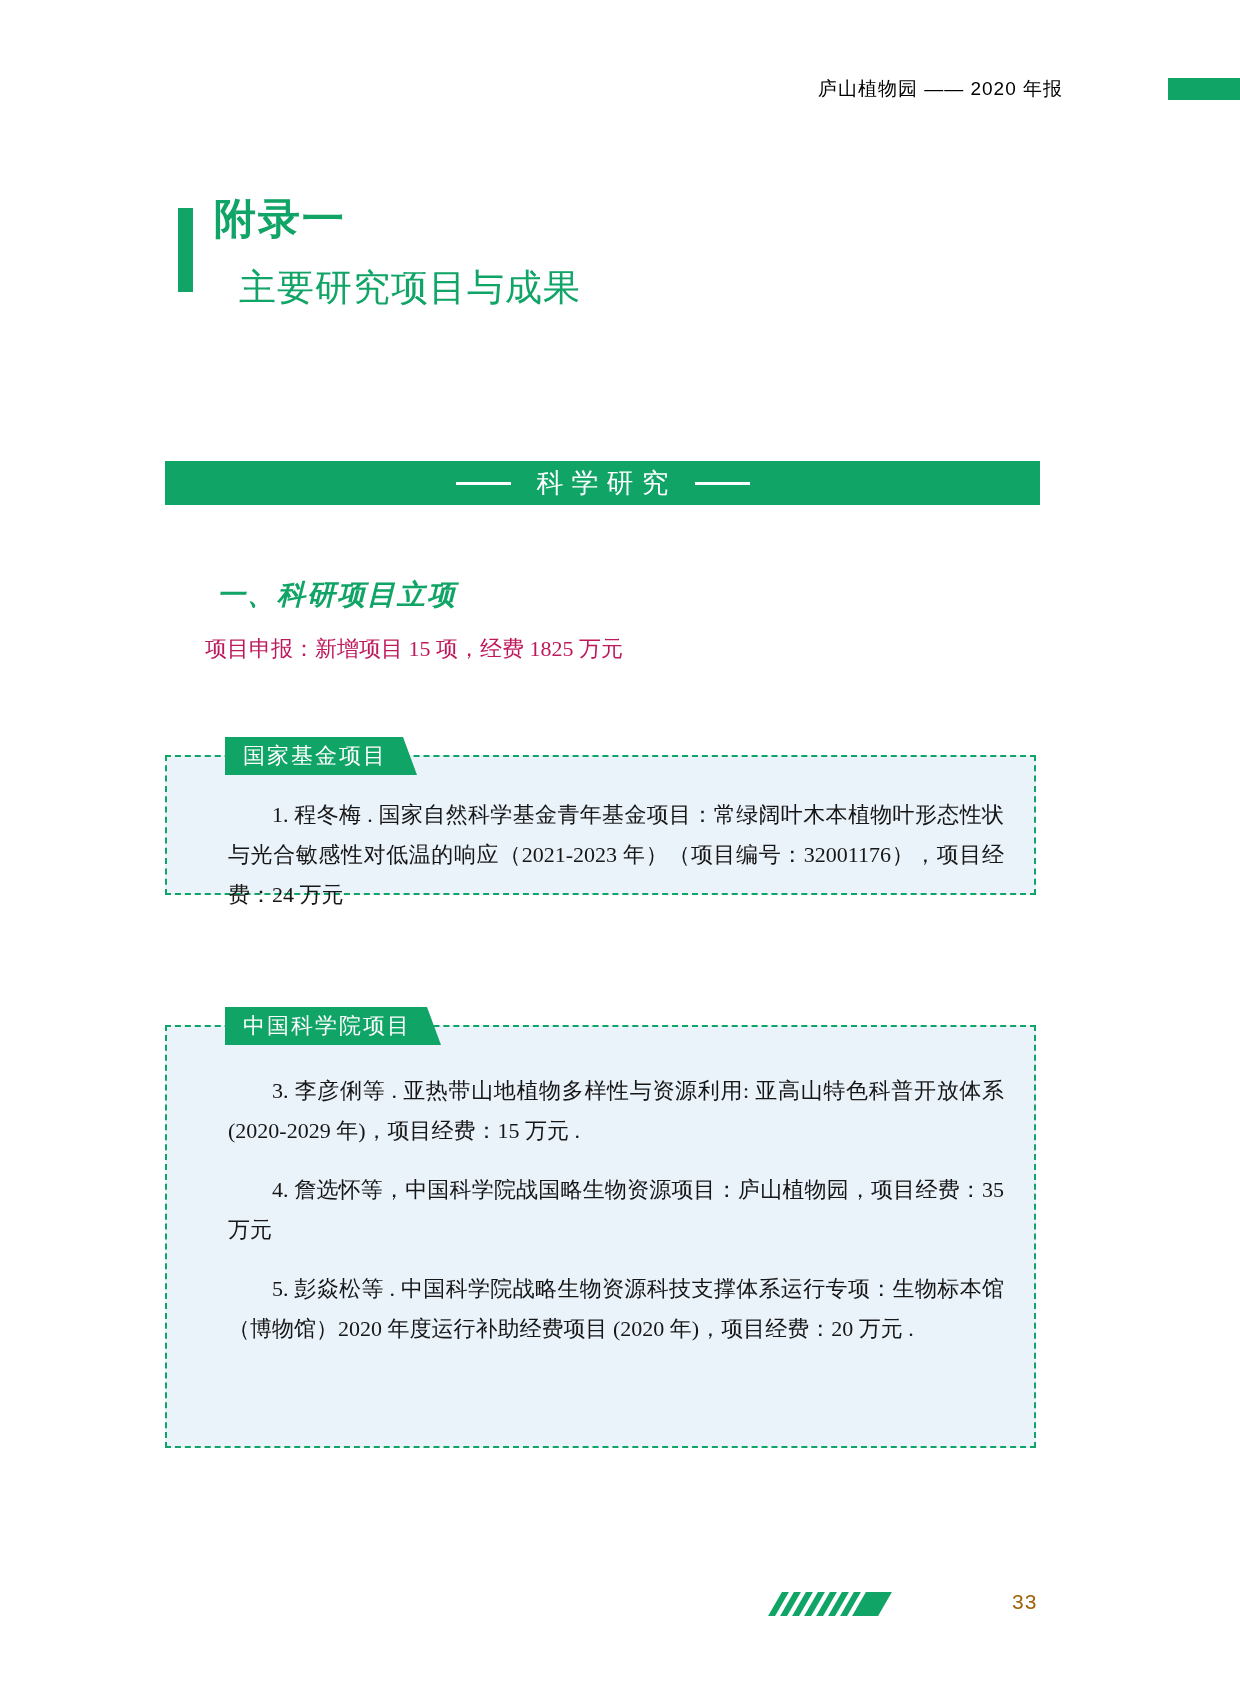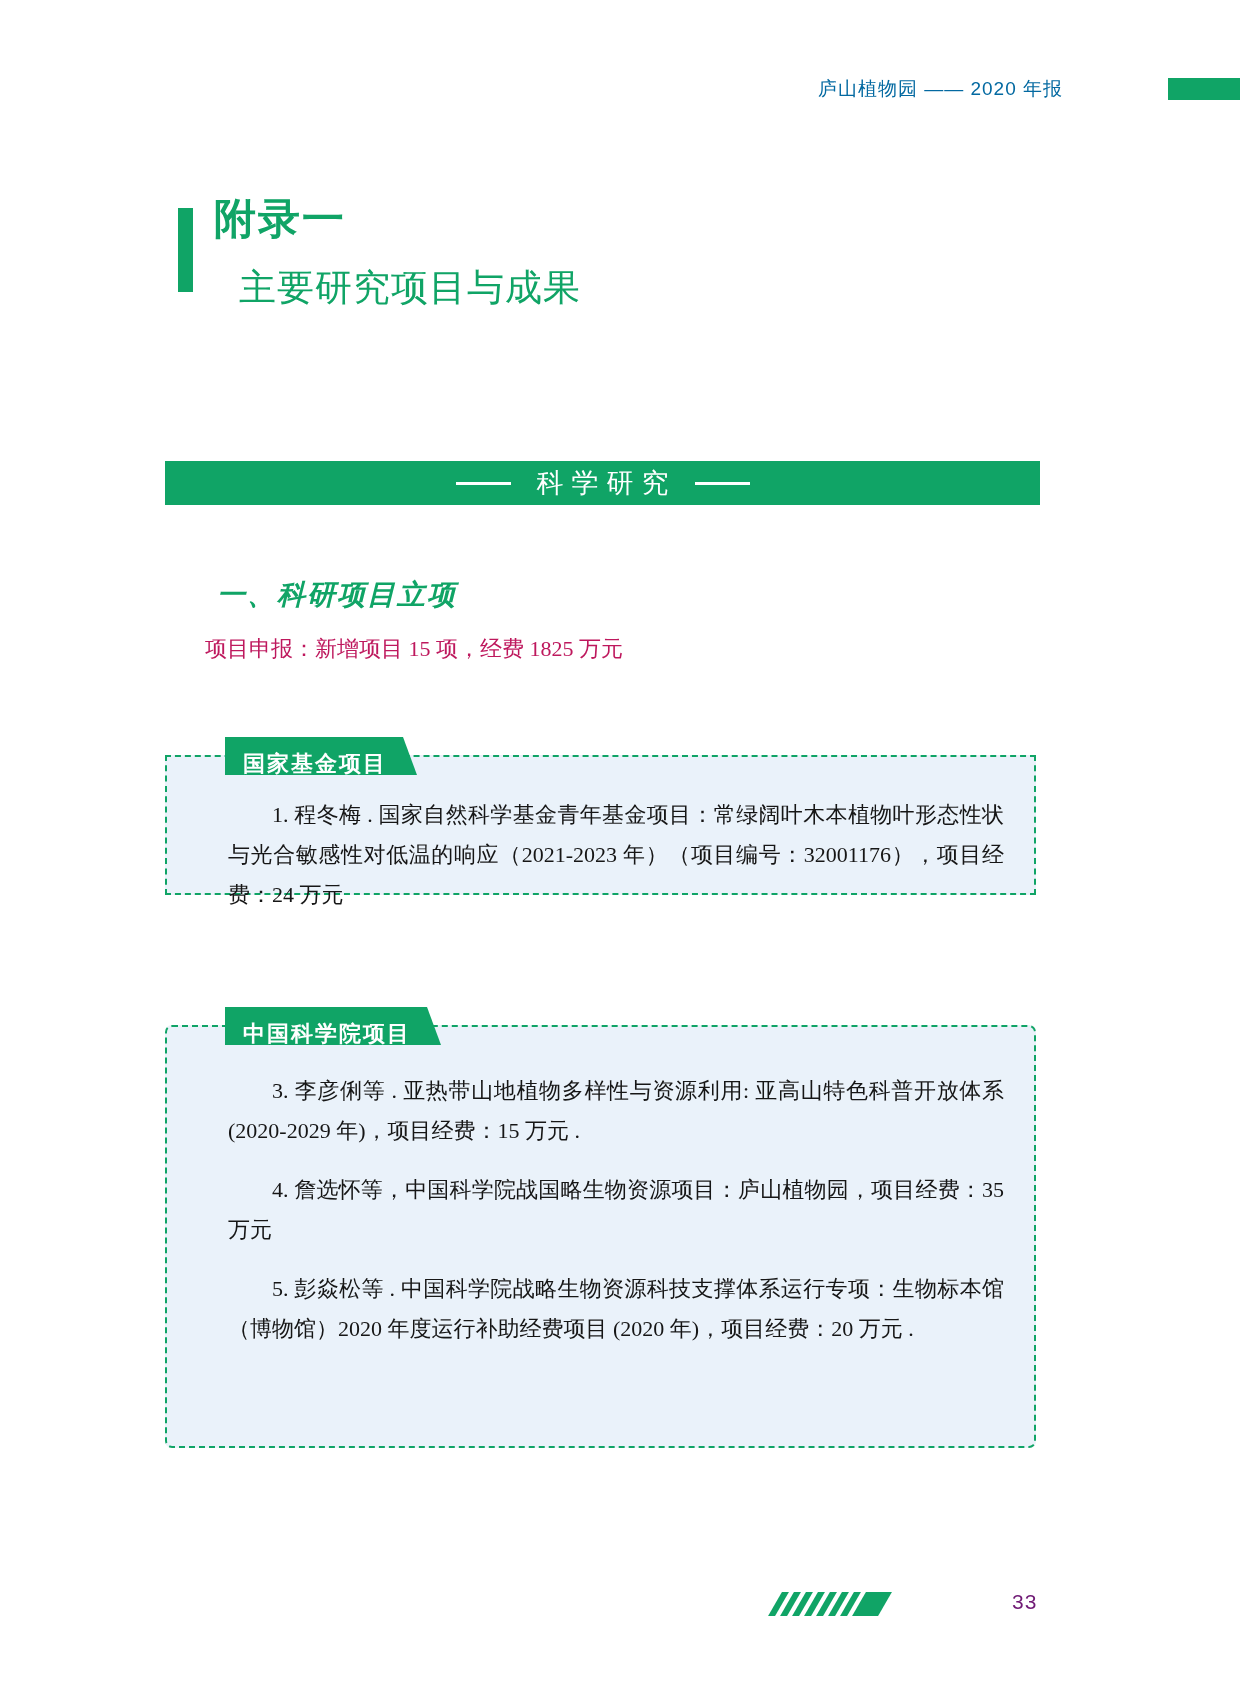--- a/index.html
+++ b/index.html
@@ -3,21 +3,21 @@
 <meta charset="utf-8">
 <style>
   html,body{margin:0;padding:0;background:#ffffff;}
   .page{
     position:relative;width:1240px;height:1683px;background:#ffffff;overflow:hidden;
     font-family:"Liberation Sans","DejaVu Sans",sans-serif;
   }
   
   .header-title{
     position:absolute;top:76px;right:177px;
-    font-size:19px;color:#0369a1;letter-spacing:1px;white-space:nowrap;
+    font-size:19px;color:#000000;letter-spacing:1px;white-space:nowrap;
   }
   .header-bar{
     position:absolute;top:78px;right:0;width:72px;height:22px;background:#10a466;
   }
   
   .title-accent{
     position:absolute;left:178px;top:208px;width:15px;height:84px;background:#10a466;
   }
   .appendix-title{
     position:absolute;left:214px;top:196px;margin:0;
@@ -45,43 +45,43 @@
     position:absolute;left:205px;top:634px;margin:0;
     font-family:"Liberation Serif","DejaVu Serif",serif;
     font-size:22px;color:#be185d;
   }
   
   .info-box{
     position:absolute;left:165px;width:871px;
     background:#eaf2fa;border:2px dashed #10a466;box-sizing:border-box;
   }
   .box1{top:755px;height:140px;}
-  .box2{top:1025px;height:423px;border-radius:7px;}
+  .box2{top:1025px;height:423px;}
   .box-tab{
-    position:absolute;left:58px;top:-20px;height:30px;
+    position:absolute;left:58px;top:-20px;height:38px;
     background:#10a466;color:#ffffff;
-    font-size:22px;font-weight:bold;line-height:38px;letter-spacing:2px;
-    padding:8px 30px 0 18px;
+    font-size:22px;font-weight:normal;line-height:38px;letter-spacing:2px;
+    padding:0 30px 0 18px;
     clip-path:polygon(0 0,calc(100% - 14px) 0,100% 100%,0 100%);
   }
   .box-body{padding:44px 30px 0 45px;}
   .box1 .box-body{padding-top:38px;}
   .box-item{
     margin:0 0 19px 16px;
     font-family:"Liberation Serif","DejaVu Serif",serif;
     font-size:22px;line-height:40px;color:#161616;
     text-indent:2em;text-align:justify;
   }
   
   .slashes{position:absolute;left:775px;top:1592px;height:24px;display:flex;align-items:stretch;}
   .slashes span{display:block;width:7px;margin-right:5px;background:#10a466;transform:skewX(-30deg);}
   .slashes span.wide{width:26px;margin-right:0;}
   .page-number{
     position:absolute;left:1012px;top:1590px;
-    font-size:21px;color:#701a75;letter-spacing:1px;
+    font-size:21px;color:#a16207;letter-spacing:1px;
   }
 </style>
 </head>
 <body>
 
 <div class="page">
 
   <span class="header-title">庐山植物园 —— 2020 年报</span>
   <span class="header-bar"></span>
 

